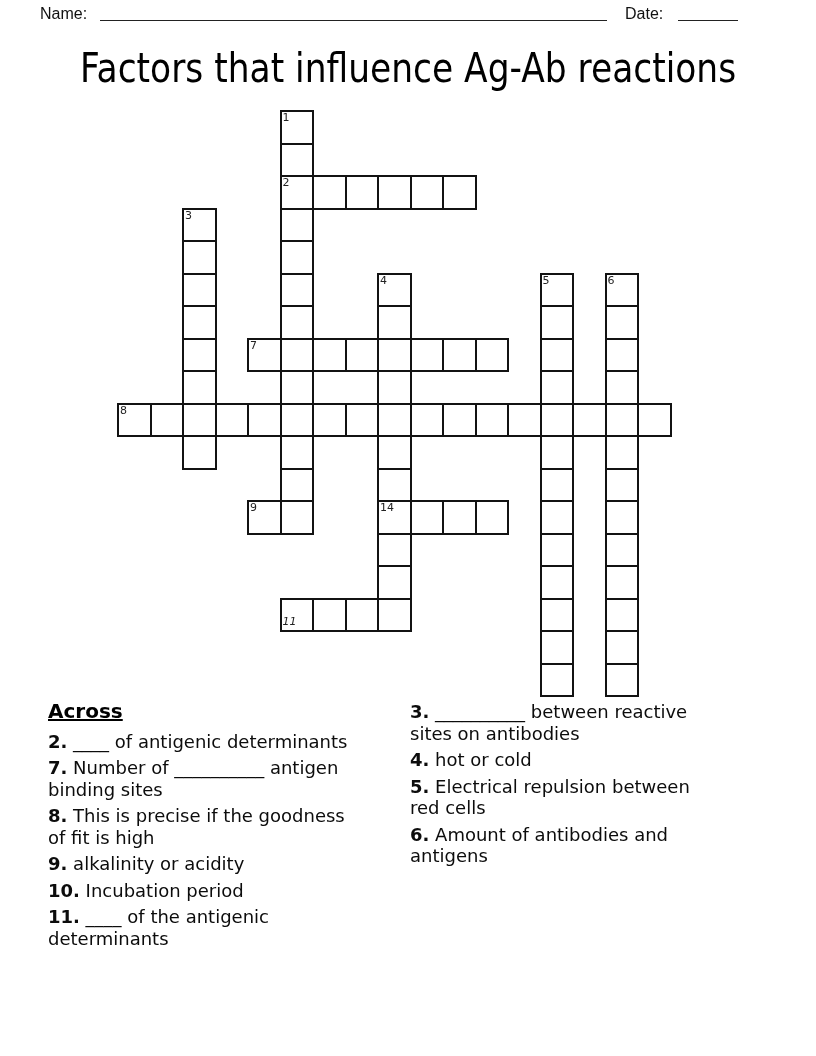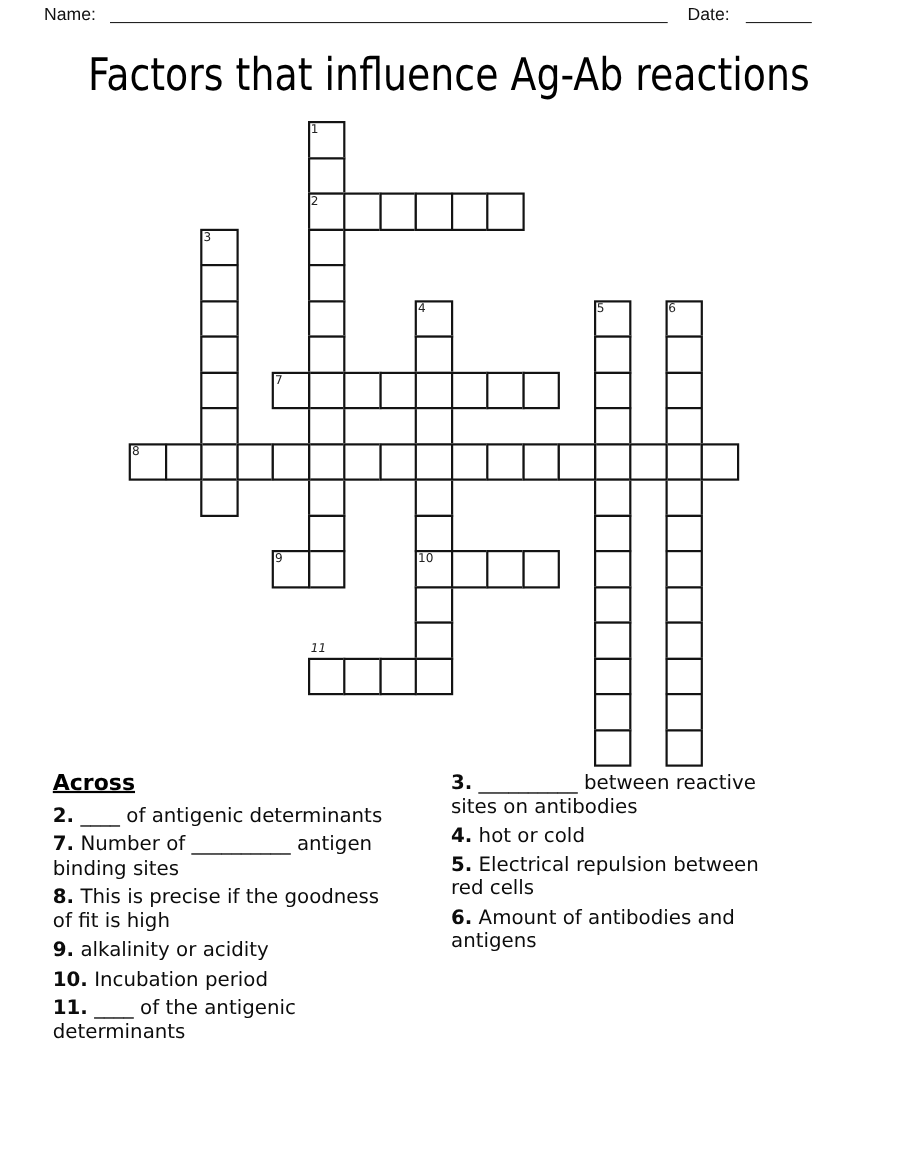--- a/index.html
+++ b/index.html
@@ -158,22 +158,22 @@
     <div class="cell" style="left: 227.5px; top: 487.5px;"></div>
     <span class="cellnum" style="left: 165.5px; top: 2px;">1</span>
     <span class="cellnum" style="left: 165.5px; top: 67px;">2</span>
     <span class="cellnum" style="left: 68px; top: 99.5px;">3</span>
     <span class="cellnum" style="left: 263px; top: 164.5px;">4</span>
     <span class="cellnum" style="left: 425.5px; top: 164.5px;">5</span>
     <span class="cellnum" style="left: 490.5px; top: 164.5px;">6</span>
     <span class="cellnum" style="left: 133px; top: 229.5px;">7</span>
     <span class="cellnum" style="left: 3px; top: 294.5px;">8</span>
     <span class="cellnum" style="left: 133px; top: 392px;">9</span>
-    <span class="cellnum" style="left: 263px; top: 392px;">10</span>
-    <span class="cellnum" style="left: 165.5px; top: 474px; font-style: italic;">11</span>
+    <span class="cellnum" style="left: 263px; top: 392px;">14</span>
+    <span class="cellnum" style="left: 165.5px; top: 506px; font-style: italic;">11</span>
   </div>
 
 <div id="across-clues" class="clues">
   <div class="clue-head">Across</div>
   <div>
       <div class="clue"><b>2.</b> ____ of antigenic determinants</div>
       <div class="clue"><b>7.</b> Number of __________ antigen
 binding sites</div>
       <div class="clue"><b>8.</b> This is precise if the goodness
 of fit is high</div>

